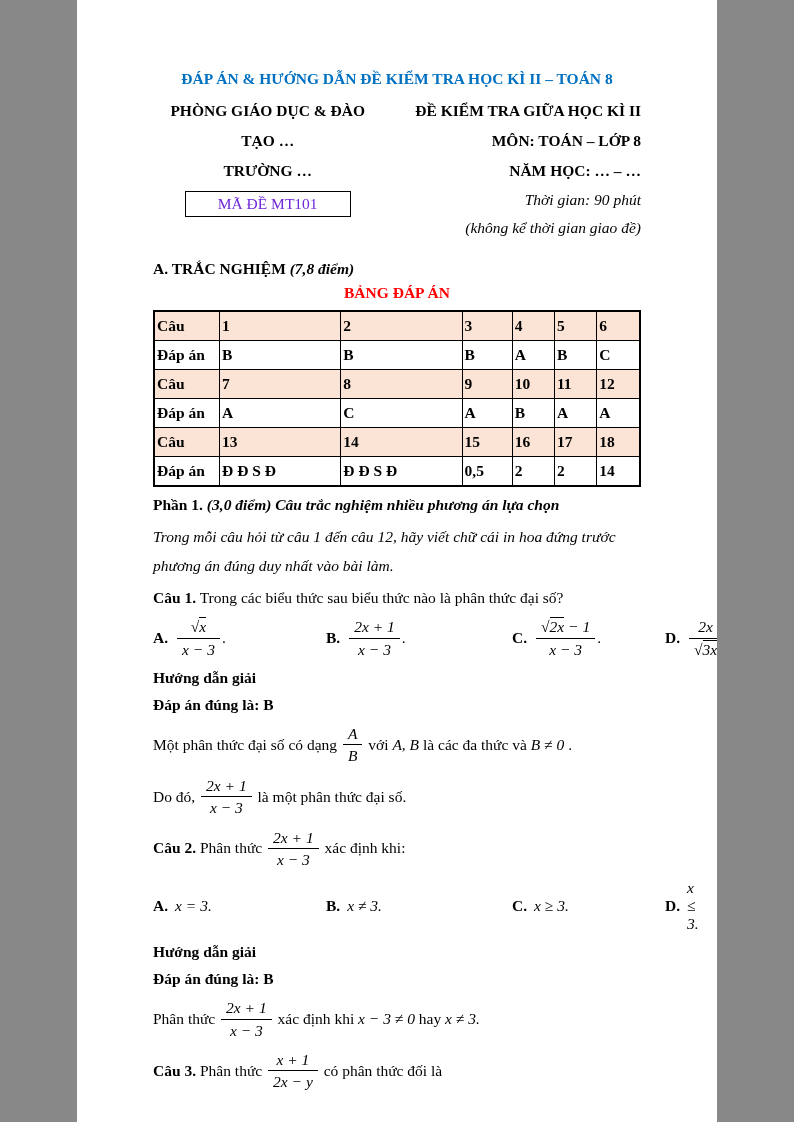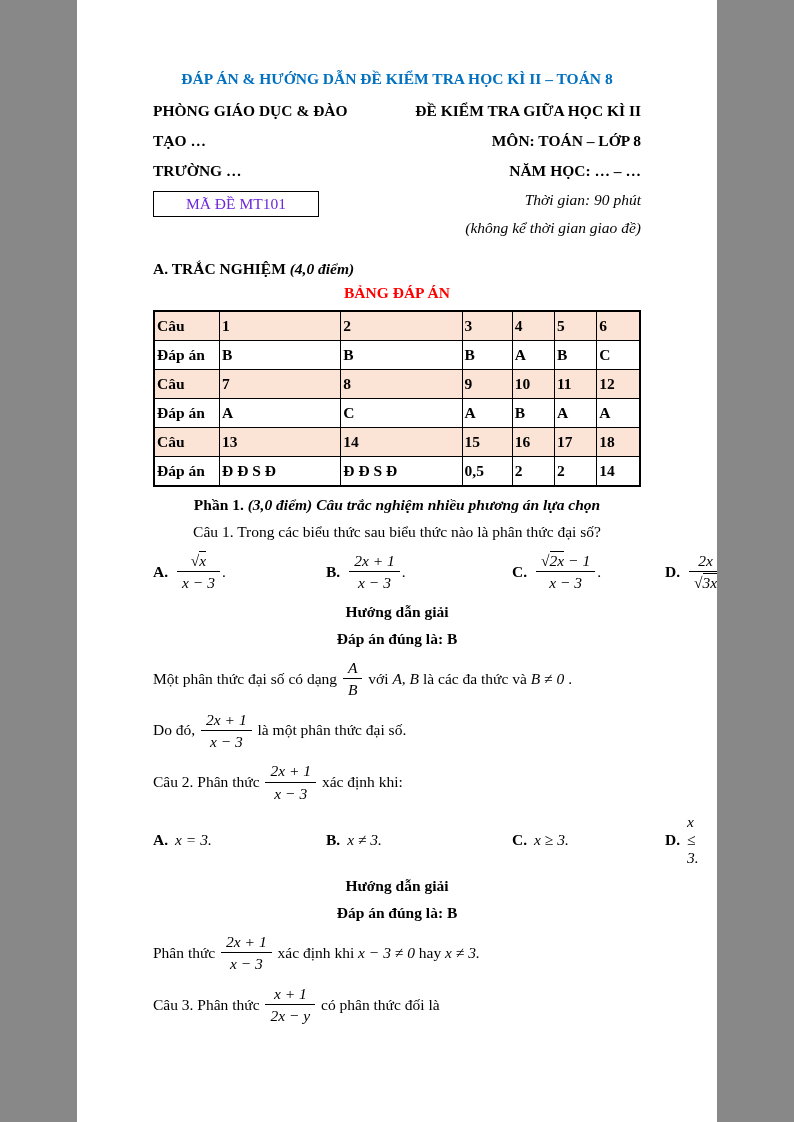--- a/index.html
+++ b/index.html
@@ -4,48 +4,48 @@
 <style>
   html,body { margin:0; padding:0; background:#888; }
   .page {
     width:640px; height:1122px; margin:0 auto; background:#ffffff;
     box-sizing:border-box; padding:70px 76px 0 76px; overflow:hidden;
     font-family:"Liberation Serif", serif; color:#000; font-size:15.5px;
   }
   b { font-weight:bold; }
   .doc-title { text-align:center; font-weight:bold; color:#0070C0; font-size:15.5px; margin-bottom:8px; }
   .header-cols { display:flex; }
-  .header-left  { width:47%; text-align:left; }
+  .header-left  { width:47%; text-align:center; }
   .header-right { width:53%; text-align:right; }
   .hline { font-weight:bold; line-height:30px; }
   .hline-i { font-style:italic; line-height:28px; }
   .code-box { display:inline-block; margin-top:5px; border:1.5px solid #000; padding:3px 32px; }
   .code-box span { color:#6d28d9; font-weight:normal; }
   .sec-a { margin-top:18px; margin-bottom:6px; }
   .tbl-title { text-align:center; font-weight:bold; color:#FF0000; margin:6px 0 8px 0; }
   table.ans { width:100%; border-collapse:collapse; border:2px solid #000; }
   table.ans td { border:1px solid #000; font-weight:bold; padding:5px 2px; }
   table.ans td.rowhdr { width:13.5%; }
   tr.shaded td { background:#FBE4D5; }
-  .p { margin:9px 0;text-align:center; }
+  .p { margin:9px 0; }
   .instruction { font-style:italic; line-height:1.85; margin:7px 0; }
   .part-title i { font-style:italic; }
   .math { font-family:"Liberation Serif", serif; font-style:italic; }
   .frac { display:inline-block; vertical-align:middle; text-align:center; padding:0 2px; line-height:1.25; }
   .frac .num { display:block; border-bottom:1px solid #000; padding:0 5px 1px 5px; }
   .frac .den { display:block; padding:1px 5px 0 5px; }
   .sqrt { white-space:nowrap; }
   .sqrt .sign { font-style:normal; }
   .sqrt .arg { border-top:1px solid #000; }
   .opts { display:grid; grid-template-columns:173px 186px 153px 1fr; align-items:center; margin:10px 0; }
   .opt { display:flex; align-items:center; }
   .olabel { margin-right:7px; }
   .fline { display:flex; align-items:center; margin:10px 0; }
   .fline .gap { white-space:pre; }
-  .qlabel { font-weight:normal; }
+  .qlabel { font-weight:bold; }
 </style>
 </head>
 <body>
 
 <div class="page">
 
   <div class="doc-title">ĐÁP ÁN &amp; HƯỚNG DẪN ĐỀ KIỂM TRA HỌC KÌ II – TOÁN 8</div>
 
   <div class="header-cols">
     <div class="header-left">
@@ -55,21 +55,21 @@
     </div>
     <div class="header-right">
       <div class="hline">ĐỀ KIỂM TRA GIỮA HỌC KÌ II</div>
       <div class="hline">MÔN: TOÁN – LỚP 8</div>
       <div class="hline">NĂM HỌC: … – …</div>
       <div class="hline-i">Thời gian: 90 phút</div>
       <div class="hline-i">(không kể thời gian giao đề)</div>
     </div>
   </div>
 
-  <div class="sec-a"><b>A. TRẮC NGHIỆM </b><b><i>(4,0 điểm)</i></b></div>
+  <div class="sec-a"><b>A. TRẮC NGHIỆM </b><b><i>(7,8 điểm)</i></b></div>
 
   <div class="tbl-title">BẢNG ĐÁP ÁN</div>
 
   <table class="ans">
     <tbody>
         <tr class="shaded">
       <td class="rowhdr">Câu</td>
       <td>1</td>
       <td>2</td>
       <td>3</td>
@@ -120,20 +120,21 @@
       <td>0,5</td>
       <td>2</td>
       <td>2</td>
       <td>14</td>
     </tr>
   </tbody>
     </table>
 
   <div class="p part-title"><b>Phần 1. </b><b><i>(3,0 điểm) Câu trắc nghiệm nhiều phương án lựa chọn</i></b></div>
 
+  <div class="instruction">Trong mỗi câu hỏi từ câu 1 đến câu 12, hãy viết chữ cái in hoa đứng trước phương án đúng duy nhất vào bài làm.</div>
 
   <div class="p"><span class="qlabel">Câu 1.</span><span> Trong các biểu thức sau biểu thức nào là phân thức đại số?</span></div>
 
   <div class="opts">
     <div class="opt">
       <b class="olabel">A.</b>
       <span class="frac math">
         <span class="num"><span class="sqrt"><span class="sign">√</span><span class="arg">x</span></span></span>
         <span class="den">x − 3</span>
       </span>

